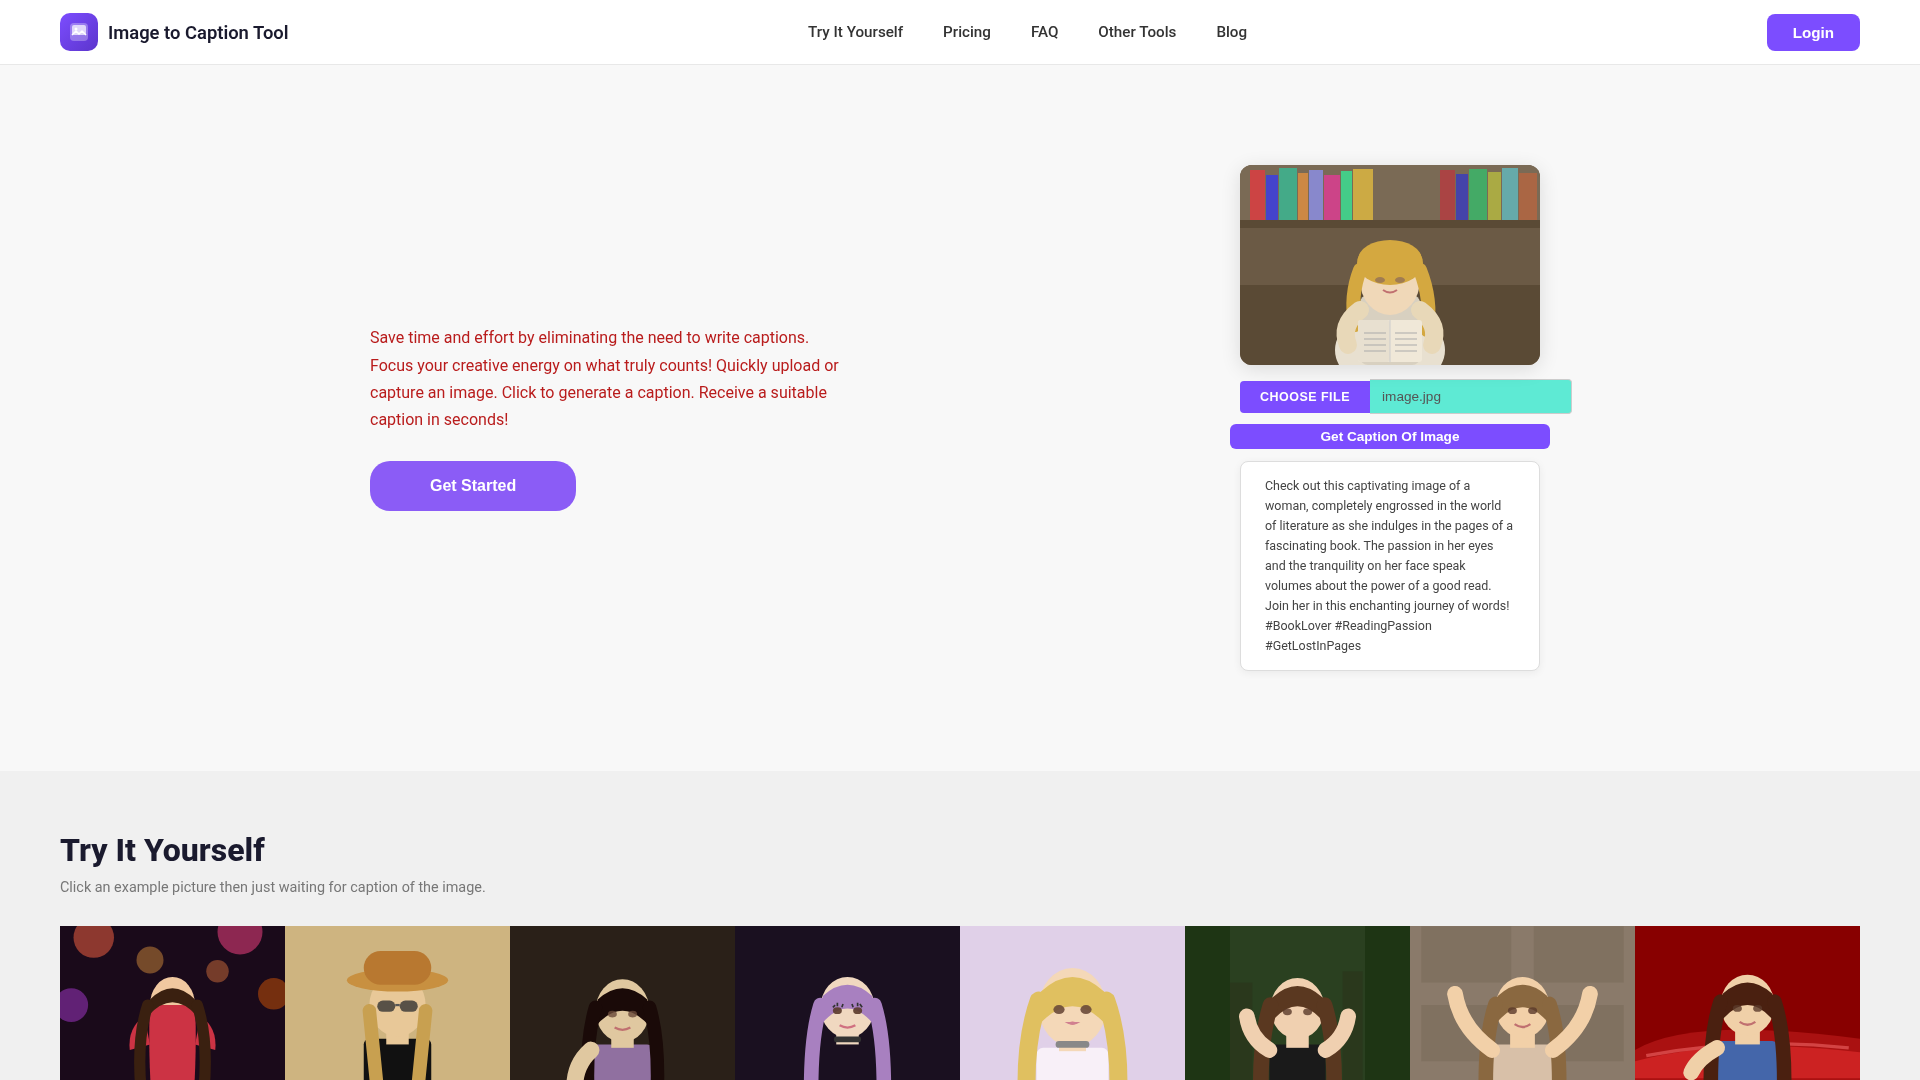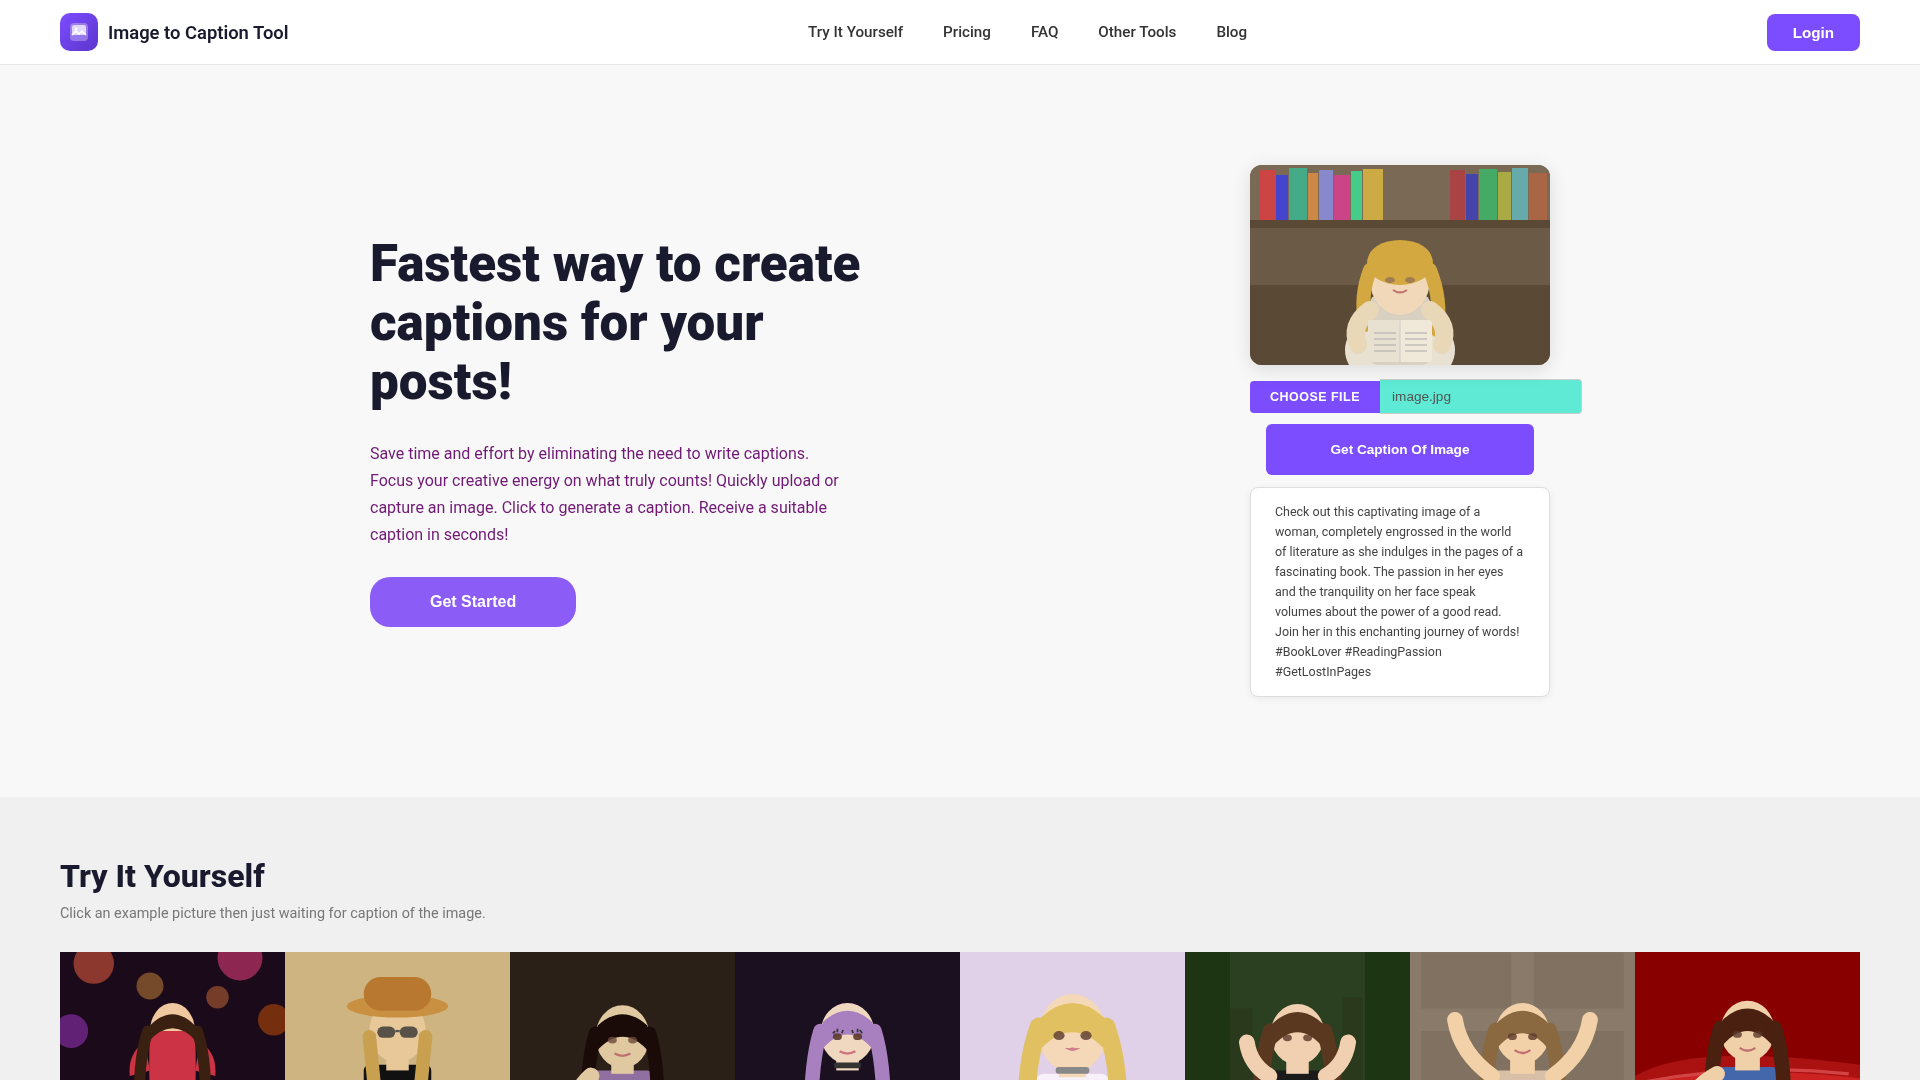--- a/index.html
+++ b/index.html
@@ -75,21 +75,21 @@
     .hero-text { max-width: 520px; }
     .hero-title {
       font-size: 3.2rem;
       font-weight: 900;
       line-height: 1.15;
       color: #1a1a2e;
       margin-bottom: 28px;
     }
     .hero-desc {
       font-size: 1rem;
-      color: #701a75;
+      color: #b91c1c;
       line-height: 1.7;
       margin-bottom: 28px;
       max-width: 480px;
     }
     .get-started-btn {
       background: #8b5cf6;
       color: #fff;
       border: none;
       padding: 16px 60px;
       border-radius: 20px;
@@ -151,26 +151,26 @@
       font-size: 0.85rem;
       color: #555;
       border-radius: 0 4px 4px 0;
       background: #5eead4;
       outline: none;
     }
     .get-caption-btn {
       background: #7c4dff;
       color: #fff;
       border: none;
-      padding: 18px 24px;
+      padding: 5px 24px;
       border-radius: 6px;
       font-size: 0.85rem;
       font-weight: 600;
       cursor: pointer;
-      width: 268px;
+      width: 320px;
       margin-bottom: 12px;
     }
 
     .caption-output {
       width: 300px;
       border: 1px solid #ddd;
       border-radius: 8px;
       padding: 14px 24px;
       font-size: 0.78rem;
       color: #444;
@@ -242,21 +242,20 @@
     <a class="nav-link">Other Tools</a>
     <a class="nav-link">Blog</a>
   </div>
 
   <button class="login-btn">Login</button>
 </nav>
 
 <div style="background:#f8f8f8; padding: 20px 0;">
   <section class="hero">
     <div class="hero-text">
-      <h1 class="hero-title">Fastest way to create captions for your posts!</h1>
       <p class="hero-desc">Save time and effort by eliminating the need to write captions. Focus your creative energy on what truly counts! Quickly upload or capture an image. Click to generate a caption. Receive a suitable caption in seconds!</p>
       <button class="get-started-btn">Get Started</button>
     </div>
 
     <div class="hero-widget">
 
       <div class="hero-image-box">
         <svg class="hero-img-svg" viewBox="0 0 300 200" xmlns="http://www.w3.org/2000/svg">
 
           <rect width="300" height="200" fill="#6b5a45"></rect>

